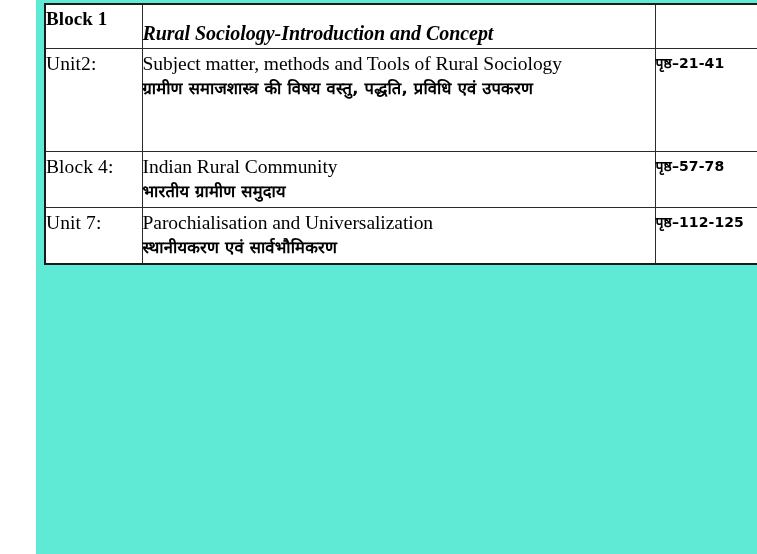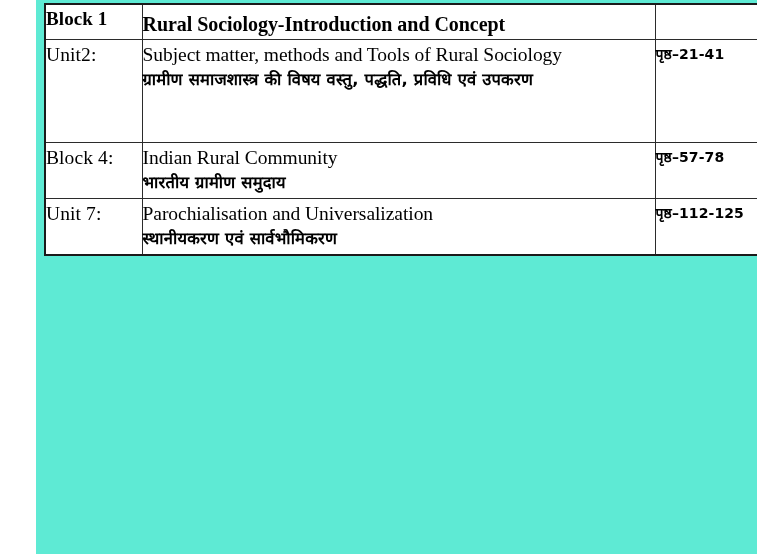--- a/index.html
+++ b/index.html
@@ -92,22 +92,23 @@
     font-weight: bold;
     font-family: "Liberation Serif", "DejaVu Serif", serif;
     padding-top: 1px;
     padding-bottom: 2px;
   }
   tr.block-row td.cell-title .en-line {
     font-weight: bold;
     font-size: 20px;
   }
   tr.block-row td.cell-title {
-    padding-top: 7px;
+    padding-top: 16px;
     padding-bottom: 2px;
+    font-style: italic;
   }
   tr.block-row td.cell-pages {
     padding-top: 1px;
     padding-bottom: 2px;
   }
 </style>
 </head>
 <body>
 
 <div id="syllabus-page">

